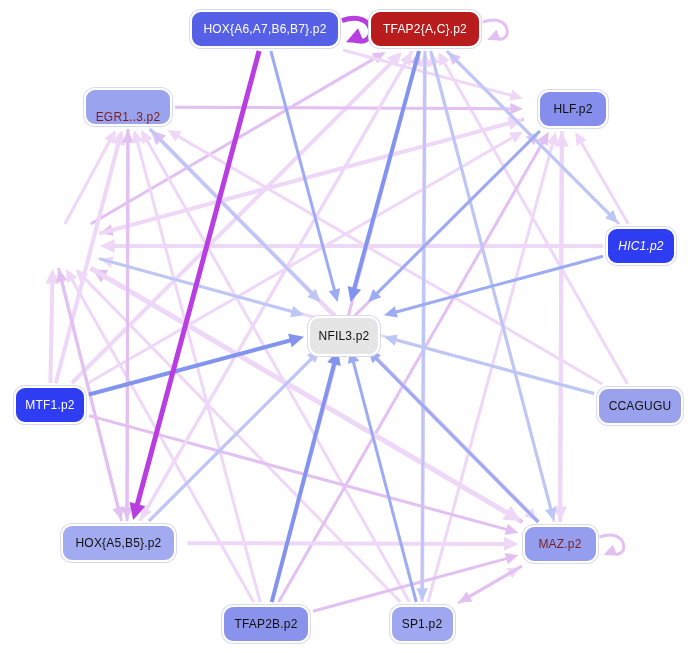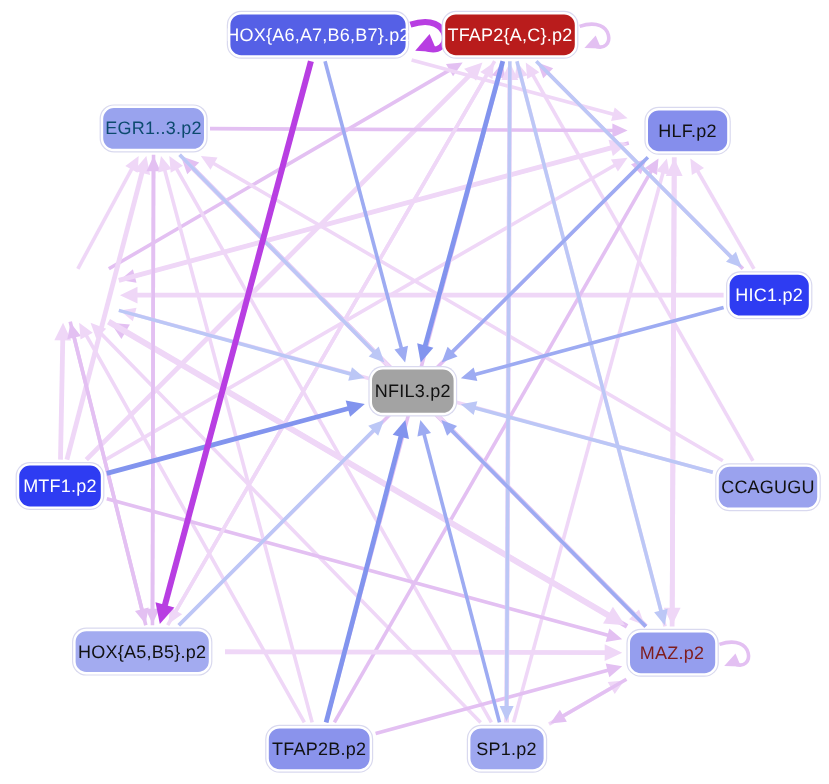--- a/index.html
+++ b/index.html
@@ -12,21 +12,21 @@
   }
   #edge-layer { position: absolute; left: 0; top: 0; }
   .node {
     position: absolute;
     display: flex;
     align-items: center;
     justify-content: center;
     border-radius: 11px;
     border: 2px solid #ffffff;
     box-shadow: 0 0 0 1px #d9d9ef;
-    font-size: 15px;
+    font-size: 12px;
     letter-spacing: 0.2px;
     cursor: pointer;
     box-sizing: border-box;
     white-space: nowrap;
     z-index: 2;
   }
   .node span { pointer-events: none; }
 </style>
 </head>
 <body>
@@ -158,30 +158,30 @@
       <path d="M 599.5 537 C 629.5 527, 629.5 561, 611.5 553" fill="none" stroke="#e3c0f2" stroke-width="3"></path>
       <polygon points="603.5,555 612.9024999999999,544.6650000000001 617.4655,555.429" fill="#e3c0f2"></polygon>
     </svg>
 
 <div class="node" style="left: 190px; top: 10px; width: 150px; height: 38px; background: rgb(85, 96, 230); color: rgb(255, 255, 255);">
       <span>HOX{A6,A7,B6,B7}.p2</span>
     </div>
     <div class="node" style="left: 369px; top: 10px; width: 112px; height: 38px; background: #b91c1c; color: rgb(255, 255, 255);">
       <span>TFAP2{A,C}.p2</span>
     </div>
-    <div class="node" style="left: 84px; top: 88px; width: 88px; height: 38px; background: rgb(153, 163, 238); color: #0c4a6e;">
+    <div class="node" style="left: 84px; top: 88px; width: 88px; height: 38px; background: rgb(153, 163, 238); color: #7f1d1d; align-items: flex-end;">
       <span>EGR1..3.p2</span>
     </div>
     <div class="node" style="left: 538px; top: 90px; width: 70px; height: 38px; background: rgb(133, 142, 236); color: rgb(17, 17, 17);">
       <span>HLF.p2</span>
     </div>
-    <div class="node" style="left: 606px; top: 227px; width: 70px; height: 38px; background: rgb(46, 60, 242); color: rgb(255, 255, 255);">
+    <div class="node" style="left: 606px; top: 227px; width: 70px; height: 38px; background: rgb(46, 60, 242); color: rgb(255, 255, 255); font-style: italic;">
       <span>HIC1.p2</span>
     </div>
-    <div class="node" style="left: 308px; top: 306px; width: 72px; height: 40px; background: #a3a3a3; color: rgb(17, 17, 17);">
+    <div class="node" style="left: 308px; top: 316px; width: 72px; height: 40px; background: #e5e5e5; color: rgb(17, 17, 17);">
       <span>NFIL3.p2</span>
     </div>
     <div class="node" style="left: 14px; top: 386px; width: 72px; height: 38px; background: rgb(46, 60, 242); color: rgb(255, 255, 255);">
       <span>MTF1.p2</span>
     </div>
     <div class="node" style="left: 597px; top: 387px; width: 86px; height: 38px; background: rgb(154, 162, 238); color: rgb(17, 17, 17); justify-content: center;">
       <span>CCAGUGU</span>
     </div>
     <div class="node" style="left: 61px; top: 524px; width: 115px; height: 38px; background: rgb(163, 171, 240); color: rgb(17, 17, 17);">
       <span>HOX{A5,B5}.p2</span>

